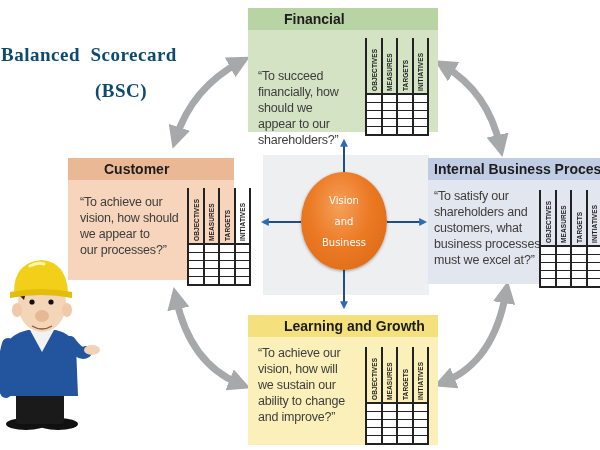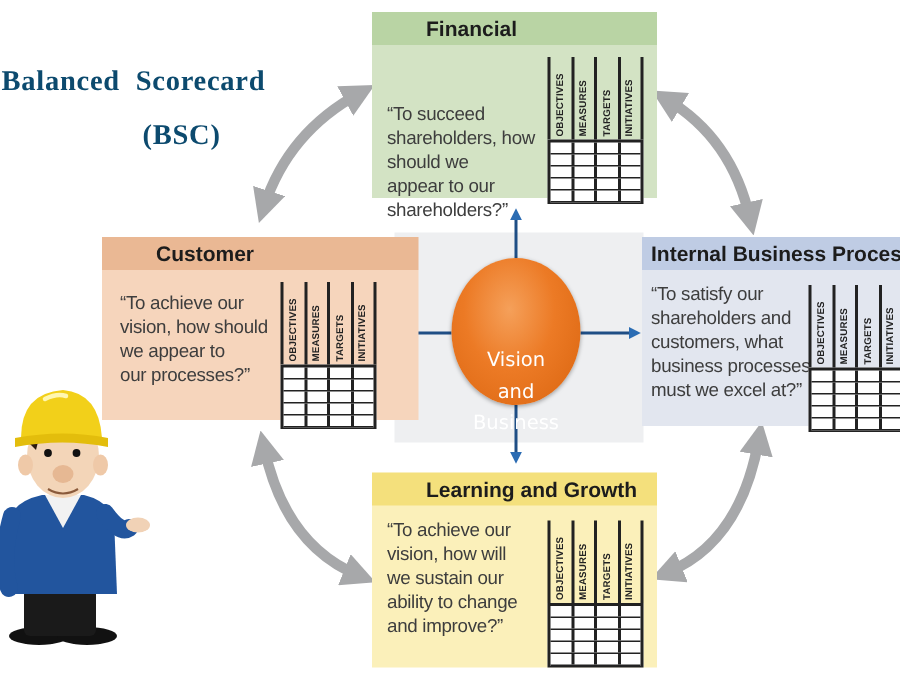--- a/index.html
+++ b/index.html
@@ -15,21 +15,21 @@
   .box-head { position: absolute; left: 0; top: 0; right: 0; font-weight: bold; font-size: 14px; color: #1c1c1c; text-align: left; line-height: 22px; white-space: nowrap; overflow: hidden; padding-left: 36px; }
   .box-body { position: absolute; left: 0; right: 0; bottom: 0; }
   .box-q { position: absolute; font-size: 12.5px; line-height: 16px; color: #3d3d3d; letter-spacing: -0.2px; }
 
   
   #box-fin { left: 248px; top: 8px; width: 190px; height: 124px; }
   #box-fin .box-head { height: 22px; background: #b9d4a4; }
   #box-fin .box-body { top: 22px; background: #d3e3c4; }
 
   
-  #box-cus { left: 68px; top: 158px; width: 211px; height: 122px; }
+  #box-cus { left: 68px; top: 158px; width: 166px; height: 122px; }
   #box-cus .box-head { height: 22px; background: #eab894; }
   #box-cus .box-body { top: 22px; background: #f6d5bc; }
 
   
   #box-int { left: 428px; top: 158px; width: 172px; height: 126px; }
   #box-int .box-head { height: 22px; background: #bfcce4; text-align: left; padding-left: 6px; }
   #box-int .box-body { top: 22px; background: #e2e6ef; }
 
   
   #box-lrn { left: 248px; top: 315px; width: 190px; height: 130px; }
@@ -40,21 +40,21 @@
   .grid-heads { display: flex; height: 55px; border-left: 2px solid #222; }
   .grid-heads .gh { flex: 1; border-right: 2px solid #222; position: relative; overflow: hidden; }
   .grid-heads .gh span { position: absolute; left: 50%; bottom: 2px; transform-origin: left bottom; transform: rotate(-90deg) translateY(50%); font-size: 6.5px; font-weight: bold; color: #222; white-space: nowrap; letter-spacing: 0.1px; }
   .grid-rows { border: 2px solid #222; border-bottom-width: 1px; background: #fff; }
   .grid-row { display: flex; height: 7px; border-bottom: 1px solid #222; }
   .grid-row .gc { flex: 1; border-right: 2px solid #222; }
   .grid-row .gc:last-child { border-right: none; }
 
   .vision { position: absolute; left: 301px; top: 172px; width: 86px; height: 98px; border-radius: 50%;
     background: radial-gradient(ellipse at 45% 35%, #f5a05a 0%, #ec7a25 45%, #d9640f 100%); box-shadow: 0 1px 3px rgba(0,0,0,0.35); }
-  .vision-text { position: absolute; left: 0; right: 0; top: 18px; text-align: center; color: #fff; font-size: 13px; line-height: 21px; font-family: "DejaVu Sans", sans-serif; margin-top: 40px; }
+  .vision-text { position: absolute; left: 0; right: 0; top: 18px; text-align: center; color: #fff; font-size: 10px; line-height: 21px; font-family: "DejaVu Sans", sans-serif; }
 
   svg.overlay { position: absolute; left: 0; top: 0; }
 </style>
 </head>
 <body>
 
 <div id="title1" class="title-line">Balanced  Scorecard</div>
 <div id="title2" class="title-line">(BSC)</div>
 
 <div class="center-panel"></div>
@@ -81,21 +81,21 @@
   <line x1="344" y1="270" x2="344" y2="306" stroke="#1f4e85" stroke-width="2" marker-end="url(#bh)"></line>
   <line x1="301" y1="222" x2="264" y2="222" stroke="#1f4e85" stroke-width="2" marker-end="url(#bh)"></line>
   <line x1="387" y1="222" x2="424" y2="222" stroke="#1f4e85" stroke-width="2" marker-end="url(#bh)"></line>
 </svg>
 
 <div id="box-fin" class="box">
   <div class="box-head">Financial</div>
   <div class="box-body">
     <div class="box-q" style="left:10px; top:6px;margin-top:32px;">
       <div>“To succeed</div>
-      <div>shareholders, how</div>
+      <div>financially, how</div>
       <div>should we</div>
       <div>appear to our</div>
       <div>shareholders?”</div>
     </div>
     <div class="grid" style="left:117px; top:8px;">
         <div class="grid-heads">
           <div class="gh">
             <span>OBJECTIVES</span>
           </div>
           <div class="gh">

